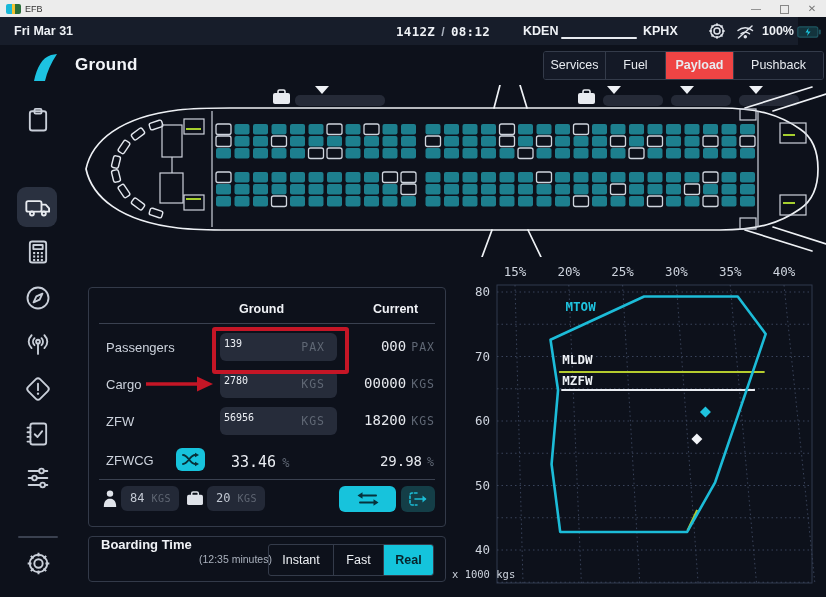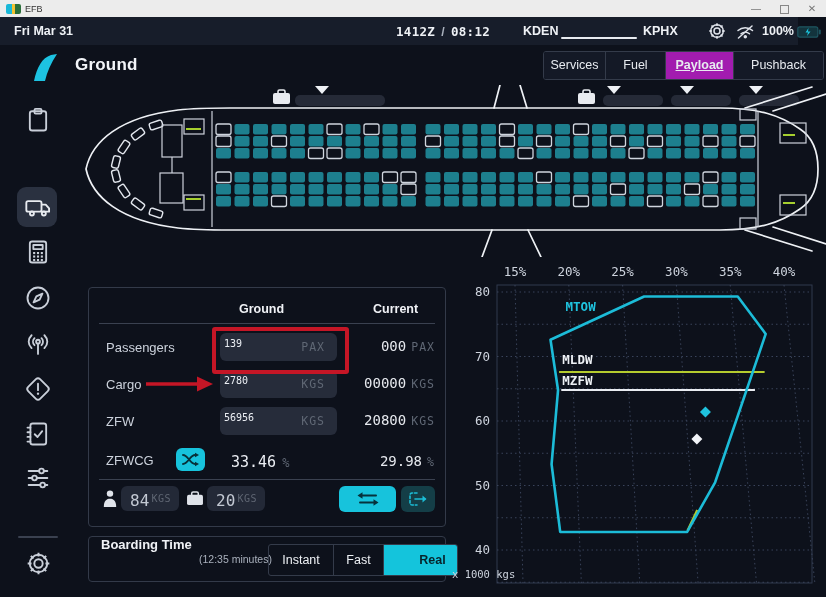--- a/index.html
+++ b/index.html
@@ -33,21 +33,21 @@
   .sidebar-sel{position:absolute;left:17px;width:40px;height:40px;border-radius:9px;background:#2a3140;}
   .side-divider{position:absolute;left:18px;width:40px;height:2px;background:#3a4150;border-radius:1px;}
 
   
   .logo{position:absolute;left:31px;top:54px;}
   .page-title{position:absolute;left:75px;top:55px;font-size:17px;font-weight:700;color:#f2f4f8;letter-spacing:.2px;}
   .tabs{position:absolute;left:543px;top:51px;display:flex;height:27px;border:1px solid #343b4a;border-radius:3px;overflow:hidden;}
   .tab{height:27px;line-height:27px;text-align:center;font-size:12.5px;color:#e8ebf0;background:#141926;
        border-right:1px solid #343b4a;cursor:default;}
   .tab:last-child{border-right:none;}
-  .tab.active{background:#a21caf;font-weight:700;text-decoration:underline;}
+  .tab.active{background:#ef4444;font-weight:700;}
 
   
   #seatmap{position:absolute;left:0;top:130px;}
   .holdbar{position:absolute;height:11px;background:#272d3a;border-radius:5px;opacity:.92;}
   .holdtri{position:absolute;width:0;height:0;border-left:7px solid transparent;border-right:7px solid transparent;
            border-top:8px solid #eef1f5;}
   .holdcase{position:absolute;}
 
   
   .panel{position:absolute;border:1px solid #333a49;border-radius:4px;background:#0d111b;}
@@ -59,34 +59,34 @@
   .p-input .val{position:absolute;left:4px;top:5px;font-size:10px;color:#eceff4;}
   .p-input .unit{position:absolute;right:12px;top:7px;font-size:11.5px;color:#5f6774;letter-spacing:1px;}
   .p-current{position:absolute;right:10px;font-size:14px;color:#e6e9ee;text-align:center;}
   .p-current .unit{font-size:11.5px;color:#5f6774;letter-spacing:1px;margin-left:5px;}
   .divider2{position:absolute;left:10px;right:10px;top:191px;height:1px;background:#3a4150;}
   .toggle-btn{position:absolute;left:87px;top:160px;width:29px;height:23px;background:#17c3dc;border-radius:6px;
               display:flex;align-items:center;justify-content:center;}
   .zfwcg-val{position:absolute;left:142px;top:165px;font-size:15px;color:#eceff4;}
   .zfwcg-val .unit{font-size:12px;color:#5f6774;margin-left:6px;}
   .mini-input{position:absolute;width:58px;height:25px;background:#232937;border-radius:6px;top:198px;}
-  .mini-input .val{position:absolute;left:9px;top:5px;font-size:16px;color:#c3c9d3;}
+  .mini-input .val{position:absolute;left:9px;top:5px;font-size:12px;color:#c3c9d3;}
   .mini-input .unit{position:absolute;right:8px;top:7px;font-size:10px;color:#5f6673;letter-spacing:.5px;}
   .swap-btn{position:absolute;left:250px;top:198px;width:57px;height:26px;background:#17c3dc;border-radius:6px;
             display:flex;align-items:center;justify-content:center;}
   .exit-btn{position:absolute;left:312px;top:198px;width:34px;height:26px;background:#143e47;border-radius:6px;
             display:flex;align-items:center;justify-content:center;}
 
   
   #boarding-panel{left:88px;top:536px;width:356px;height:44px;}
   .boarding-label{position:absolute;left:12px;top:0;font-size:13px;font-weight:700;color:#f0f2f6;}
   .boarding-sub{position:absolute;left:110px;top:16px;font-size:10.5px;color:#aab1bd;}
   .b-group{position:absolute;left:179px;top:7px;display:flex;height:30px;border:1px solid #343b4a;border-radius:3px;overflow:hidden;align-items:flex-end;}
   .b-opt{height:30px;line-height:30px;text-align:center;font-size:12.5px;color:#eef1f5;border-right:1px solid #343b4a;}
-  .b-opt:last-child{border-right:none;padding-left:24px;}
+  .b-opt:last-child{border-right:none;}
   .b-opt.active{background:#14c4dc;color:#07242c;font-weight:700;}
 
   
   #chart{position:absolute;left:450px;top:258px;}
 
   
   .anno-box{position:absolute;left:212px;top:327px;width:129px;height:39px;border:4px solid #c51626;border-radius:3px;}
   .anno-arrow{position:absolute;left:144px;top:374px;}
 
   .gear-bottom{position:absolute;left:26px;top:551px;}
@@ -494,21 +494,21 @@
       <span class="val mono">2780</span>
       <span class="unit mono">KGS</span>
     </div>
     <div class="p-current mono" style="top:87px"><span>00000</span><span class="unit">KGS</span></div>
 
     <div class="p-row-label" style="top:126px">ZFW</div>
     <div class="p-input" style="top:119px">
       <span class="val mono">56956</span>
       <span class="unit mono">KGS</span>
     </div>
-    <div class="p-current mono" style="top:124px"><span>20800</span><span class="unit">KGS</span></div>
+    <div class="p-current mono" style="top:124px"><span>18200</span><span class="unit">KGS</span></div>
 
     <div class="p-row-label" style="top:165px">ZFWCG</div>
     <div class="toggle-btn">
       <svg width="19" height="15" viewBox="0 0 19 15">
         <g stroke="#083038" stroke-width="1.9" fill="none" stroke-linecap="round">
           <path d="M2 3 C7 3,9 12,14 12 M2 12 C7 12,9 3,14 3"></path>
         </g>
         <path d="M14 0.7 L18 3 L14 5.3 Z" fill="#083038"></path>
         <path d="M14 9.7 L18 12 L14 14.3 Z" fill="#083038"></path>
       </svg>

